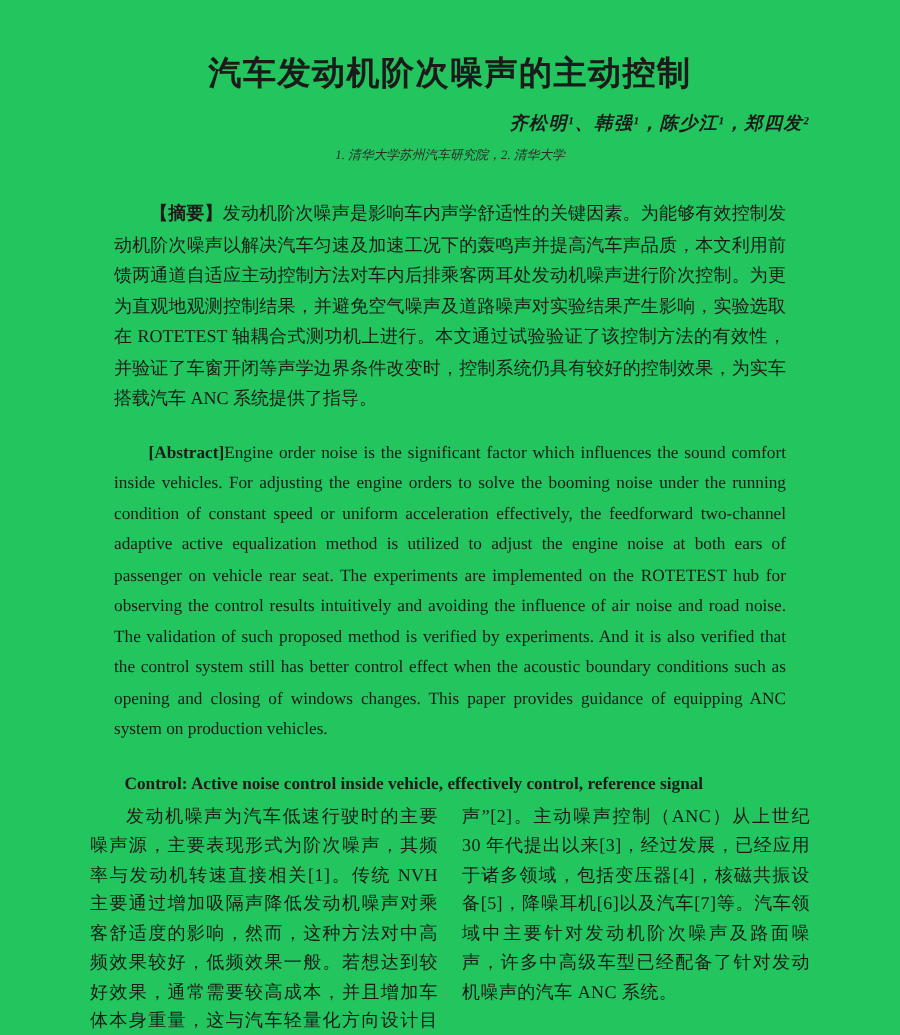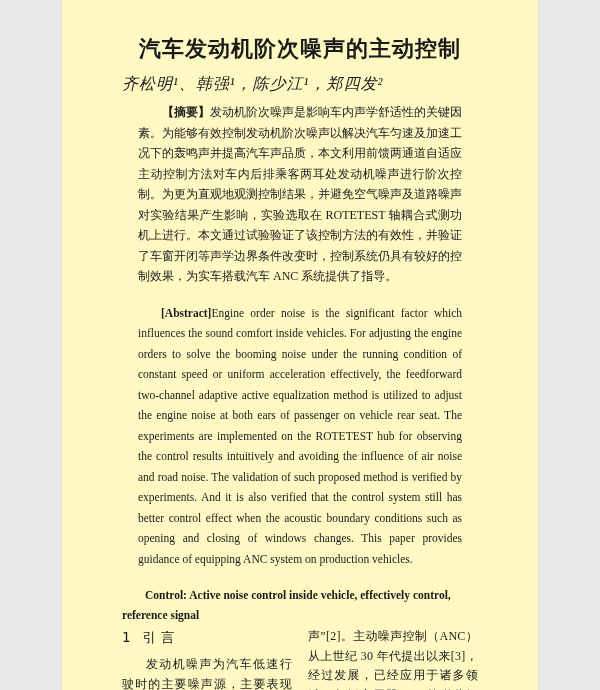--- a/index.html
+++ b/index.html
@@ -1,41 +1,42 @@
 <!DOCTYPE html>
 <html><head>
 <meta charset="utf-8">
 <style>
   html, body { margin: 0; padding: 0; background: #e8e8e8; }
   .page {
     position: relative;
-    width: 476px;
+    width: 600px;
     height: 690px;
     margin: 0 auto;
-    background: #fef9c3;
+    background: #22c55e;
     color: #1b1b1b;
     box-sizing: border-box;
     padding: 30px 60px 14px 60px;
     font-family: "Liberation Serif", "DejaVu Serif", serif;
     overflow: hidden;
   }
   .title-zh {
     text-align: center;
     font-family: "DejaVu Sans", "Liberation Sans", sans-serif;
     font-weight: 700;
     font-size: 22px;
     letter-spacing: 1px;
     margin: 4px 0 10px 0;
   }
   .authors {
-    text-align: left;
-    font-size: 16px;
+    text-align: right;
+    font-size: 12px;
     font-style: italic;
     letter-spacing: 1px;
     margin: 0 0 7px 0;
+    font-weight: bold;
   }
   .affiliations {
     text-align: center;
     font-size: 8.5px;
     font-style: italic;
     color: #2a2a2a;
     margin: 0 0 22px 0;
   }
   .abstract-zh {
     padding: 0 16px;
@@ -97,36 +98,36 @@
 </style>
 </head>
 <body>
 
 <div class="page">
 
   <h1 class="title-zh">汽车发动机阶次噪声的主动控制</h1>
 
   <div class="authors">齐松明¹、韩强¹，陈少江¹，郑四发²</div>
 
+  <div class="affiliations">1. 清华大学苏州汽车研究院，2. 清华大学</div>
 
   <div class="abstract-zh">
     <p class="para"><span class="label-bold">【摘要】</span><span>发动机阶次噪声是影响车内声学舒适性的关键因素。为能够有效控制发动机阶次噪声以解决汽车匀速及加速工况下的轰鸣声并提高汽车声品质，本文利用前馈两通道自适应主动控制方法对车内后排乘客两耳处发动机噪声进行阶次控制。为更为直观地观测控制结果，并避免空气噪声及道路噪声对实验结果产生影响，实验选取在 ROTETEST 轴耦合式测功机上进行。本文通过试验验证了该控制方法的有效性，并验证了车窗开闭等声学边界条件改变时，控制系统仍具有较好的控制效果，为实车搭载汽车 ANC 系统提供了指导。</span></p>
   </div>
 
 
 
   <div class="abstract-en">
     <p class="para"><span class="label-bold">[Abstract]</span><span>Engine order noise is the significant factor which influences the sound comfort inside vehicles. For adjusting the engine orders to solve the booming noise under the running condition of constant speed or uniform acceleration effectively, the feedforward two-channel adaptive active equalization method is utilized to adjust the engine noise at both ears of passenger on vehicle rear seat. The experiments are implemented on the ROTETEST hub for observing the control results intuitively and avoiding the influence of air noise and road noise. The validation of such proposed method is verified by experiments. And it is also verified that the control system still has better control effect when the acoustic boundary conditions such as opening and closing of windows changes. This paper provides guidance of equipping ANC system on production vehicles.</span></p>
   </div>
 
   <p class="keywords-en"><span>Control:</span> <span>Active noise control inside vehicle, effectively control, reference signal</span></p>
 
   <div class="two-col">
     <div class="col">
-      <h3 class="sec-heading"><span class="sec-num">1</span><span class="sec-title">引言</span></h3>
       <p class="indent">发动机噪声为汽车低速行驶时的主要噪声源，主要表现形式为阶次噪声，其频率与发动机转速直接相关[1]。传统 NVH 主要通过增加吸隔声降低发动机噪声对乘客舒适度的影响，然而，这种方法对中高频效果较好，低频效果一般。若想达到较好效果，通常需要较高成本，并且增加车体本身重量，这与汽车轻量化方向设计目标相违背。汽车主动噪声控制（ANC）方法则克服了传统 NVH 方法的不足，主要针对汽车内的低频噪声。通过车载扬声器在控制点处产生与初始噪声相位相反的声波，使两者相互抵消，与传统 NVH 形成了很好的互补。第一辆搭配主动噪声控制系统的量产车型就是主要针对发动机“嗡嗡</p>
     </div>
     <div class="col">
       <p>声”[2]。主动噪声控制（ANC）从上世纪 30 年代提出以来[3]，经过发展，已经应用于诸多领域，包括变压器[4]，核磁共振设备[5]，降噪耳机[6]以及汽车[7]等。汽车领域中主要针对发动机阶次噪声及路面噪声，许多中高级车型已经配备了针对发动机噪声的汽车 ANC 系统。</p>
 
     </div>
   </div>
 
 </div>
 

